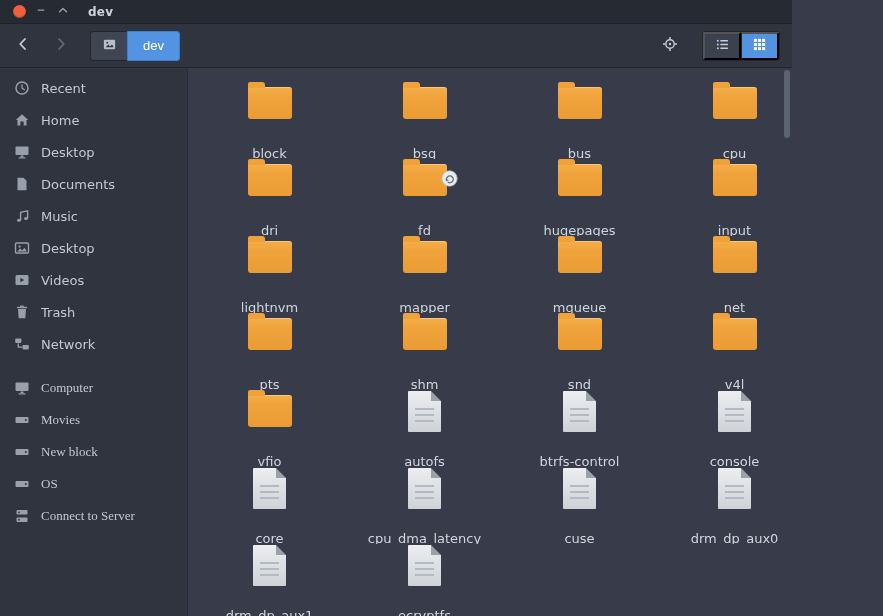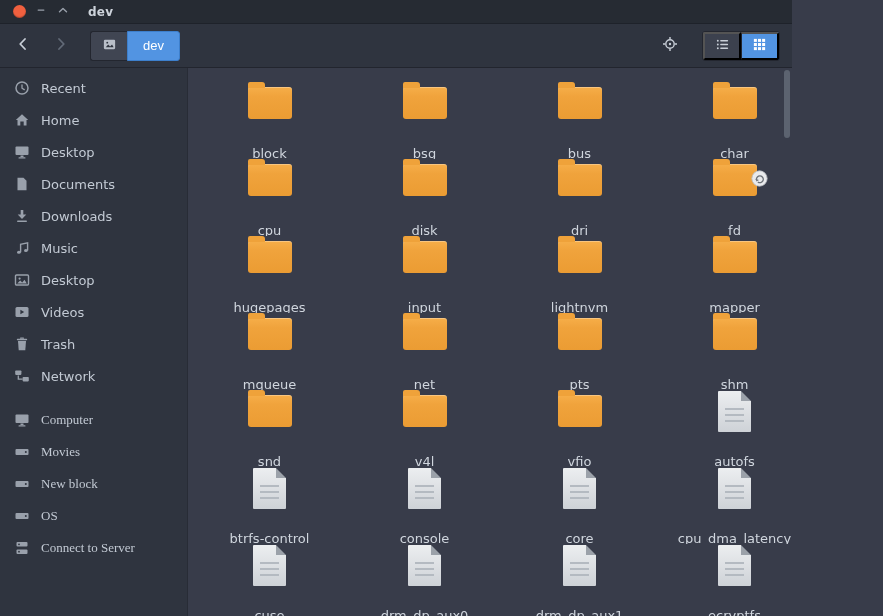--- a/index.html
+++ b/index.html
@@ -184,29 +184,20 @@
             <span class="icon">
               <svg viewBox="0 0 16 16">
                 <path d="M3.5 1.8h6l3 3v9.4h-9z" fill="#99a0ab"></path>
               </svg>
             </span>
             <span class="side-label">Documents</span>
           </div>
           <div class="side-item">
             <span class="icon">
               <svg viewBox="0 0 16 16">
-                <path d="M6.7 2h2.6v4.6h3L8 11 3.7 6.6h3z" fill="#99a0ab"></path>
-                <rect x="3" y="12.4" width="10" height="1.6" rx=".8" fill="#99a0ab"></rect>
-              </svg>
-            </span>
-            <span class="side-label">Downloads</span>
-          </div>
-          <div class="side-item">
-            <span class="icon">
-              <svg viewBox="0 0 16 16">
                 <path d="M6.6 12.2V4.4l7-1.6v7.6" fill="none" stroke="#99a0ab" stroke-width="1.4"></path>
                 <ellipse cx="4.9" cy="12.3" rx="1.9" ry="1.5" fill="#99a0ab"></ellipse>
                 <ellipse cx="11.9" cy="10.5" rx="1.9" ry="1.5" fill="#99a0ab"></ellipse>
               </svg>
             </span>
             <span class="side-label">Music</span>
           </div>
           <div class="side-item">
             <span class="icon">
               <svg viewBox="0 0 16 16">
@@ -315,33 +306,21 @@
           <div class="file-item">
             <span class="icon-slot">
               <span class="folder"></span>
             </span>
             <span class="file-label">bus</span>
           </div>
           <div class="file-item">
             <span class="icon-slot">
               <span class="folder"></span>
             </span>
-            <span class="file-label">char</span>
-          </div>
-          <div class="file-item">
-            <span class="icon-slot">
-              <span class="folder"></span>
-            </span>
             <span class="file-label">cpu</span>
-          </div>
-          <div class="file-item">
-            <span class="icon-slot">
-              <span class="folder"></span>
-            </span>
-            <span class="file-label">disk</span>
           </div>
           <div class="file-item">
             <span class="icon-slot">
               <span class="folder"></span>
             </span>
             <span class="file-label">dri</span>
           </div>
           <div class="file-item">
             <span class="icon-slot">
               <span class="folder"></span>

